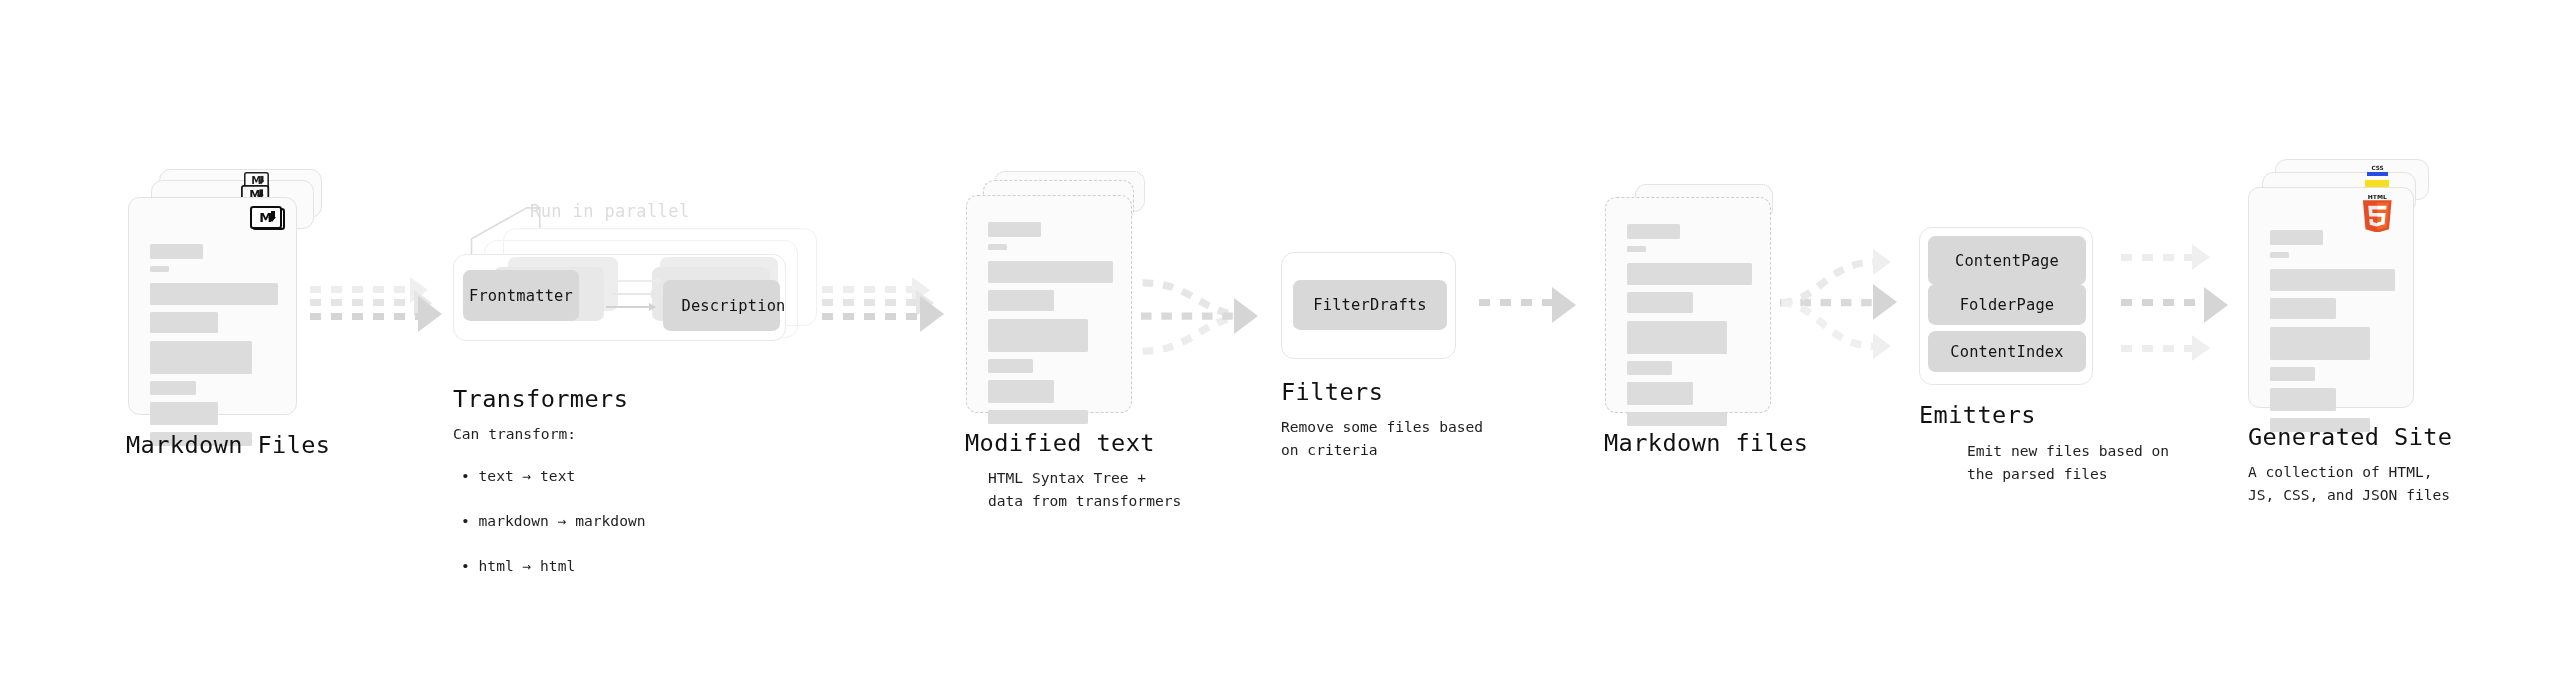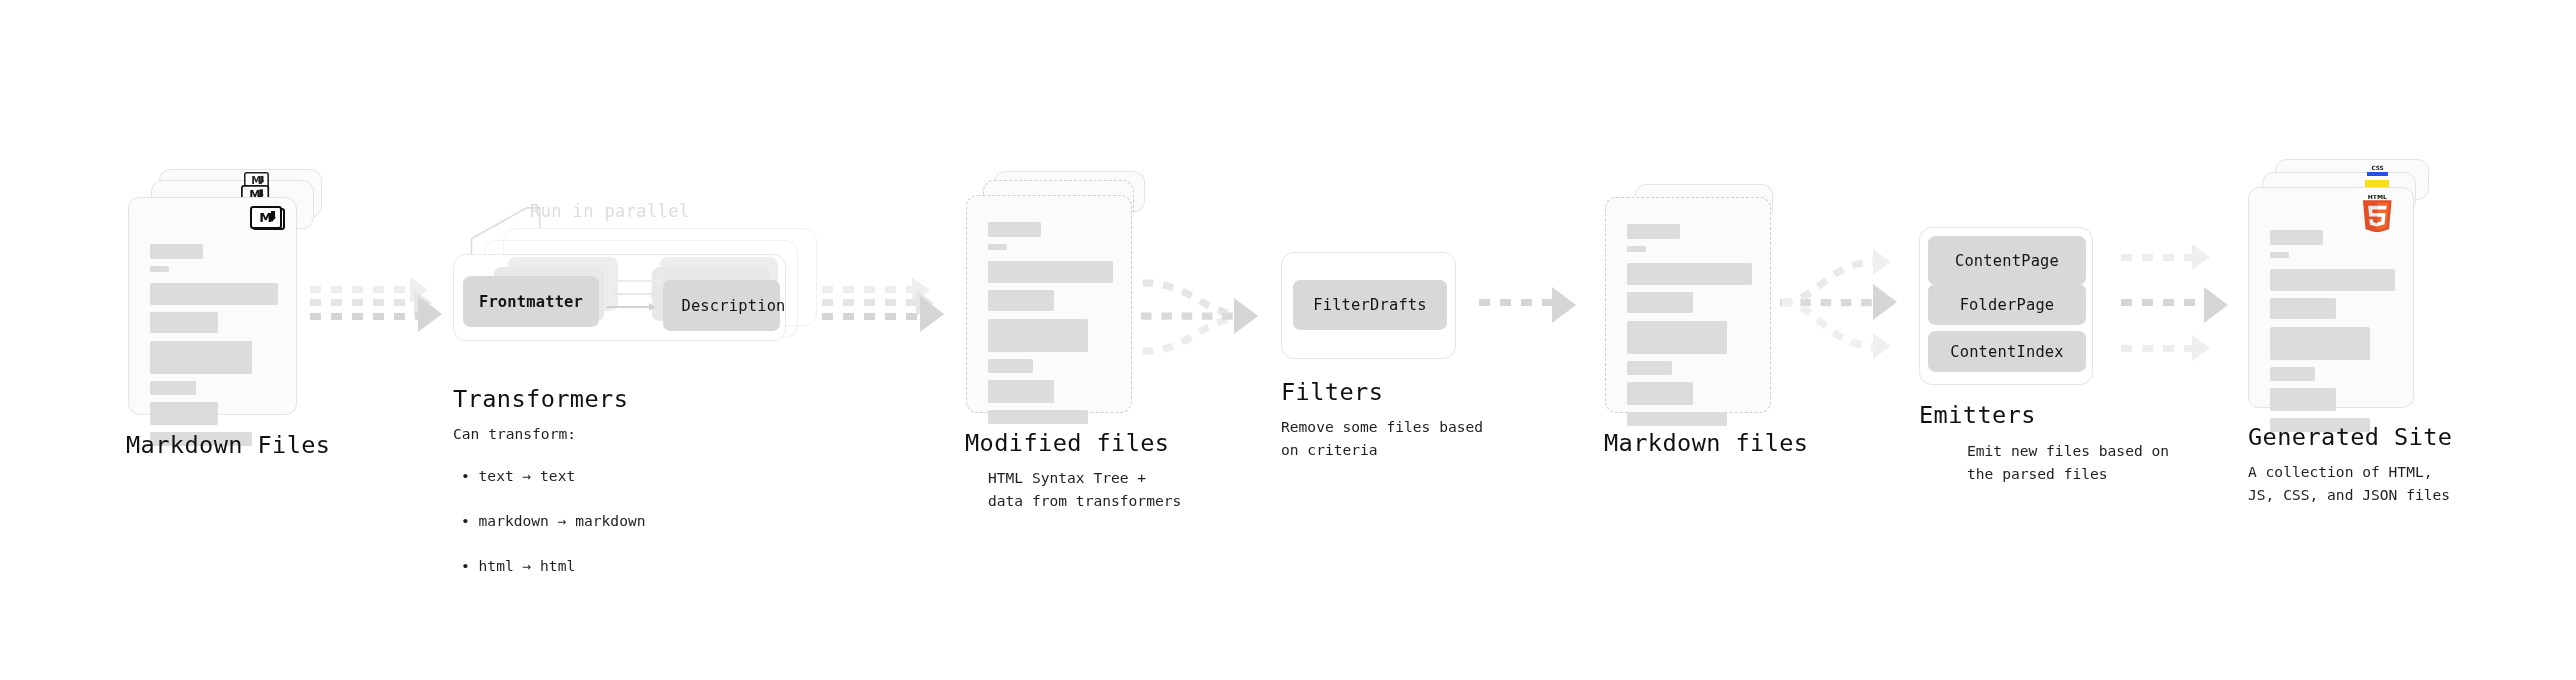--- a/index.html
+++ b/index.html
@@ -182,21 +182,21 @@
 
     <div class="chip ghost2" style="left:508px;top:257px;width:110px;height:54px;"></div>
     <div class="chip ghost1" style="left:494px;top:267px;width:110px;height:54px;"></div>
     <div class="chip ghost2" style="left:660px;top:257px;width:118px;height:54px;"></div>
     <div class="chip ghost1" style="left:652px;top:267px;width:118px;height:54px;"></div>
 
     <div class="tf-arrow palest" style="left:617px;top:280px;width:45px;"></div>
     <div class="tf-arrow pale" style="left:612px;top:293px;width:45px;"></div>
     <div class="tf-arrow" style="left:606px;top:306px;width:49px;"></div>
 
-    <div class="chip" style="left:463px;top:276px;width:136px;height:51px;font-weight:bold;">Frontmatter</div>
+    <div class="chip" style="left:463px;top:270px;width:116px;height:51px;">Frontmatter</div>
     <div class="chip" style="left:663px;top:280px;width:117px;height:51px;padding-left:24px;">Description</div>
 
     <div class="abs stage-title" style="left:453px;top:385px;">Transformers</div>
     <div class="abs stage-desc" style="left:453px;top:423px;">Can transform:</div>
     <ul class="abs bullets stage-desc" style="left:461px;top:442px;">
       <li>
         <span>•&nbsp;</span><span>text → text</span>
       </li>
       <li>
         <span>•&nbsp;</span><span>markdown → markdown</span>
@@ -224,21 +224,21 @@
         <div class="bar" style="width:53px;height:14.6px;"></div>
         <div class="bar" style="width:18.7px;height:5.7px;margin-bottom:11.4px;"></div>
         <div class="bar" style="width:100%;height:22px;"></div>
         <div class="bar" style="width:53%;height:21px;"></div>
         <div class="bar" style="width:80%;height:33px;"></div>
         <div class="bar" style="width:36%;height:14px;"></div>
         <div class="bar" style="width:53%;height:23px;"></div>
         <div class="bar" style="width:80%;height:14px;"></div>
       </div>
     </div>
-    <div class="abs stage-title" style="left:965px;top:429px;">Modified files</div>
+    <div class="abs stage-title" style="left:965px;top:429px;">Modified text</div>
     <div class="abs stage-desc" style="left:988px;top:467px;">HTML Syntax Tree +
 data from transformers</div>
   </div>
 
   <div>
     <svg class="abs" style="left:1141px;top:268px;" width="130" height="98" viewBox="0 0 160 120">
       <path d="M2 18 C60 18 72 52 118 57" fill="none" stroke="#e6e6e6" stroke-width="9" stroke-dasharray="13 12"></path>
       <path d="M2 102 C60 102 72 66 118 61" fill="none" stroke="#ececec" stroke-width="9" stroke-dasharray="13 12"></path>
       <path d="M0 59 L120 59" fill="none" stroke="#d9d9d9" stroke-width="9" stroke-dasharray="13 12"></path>
     </svg>

